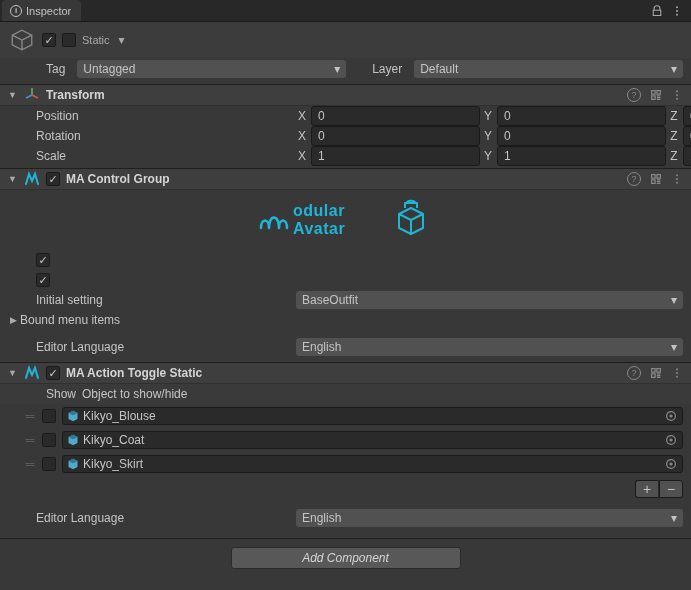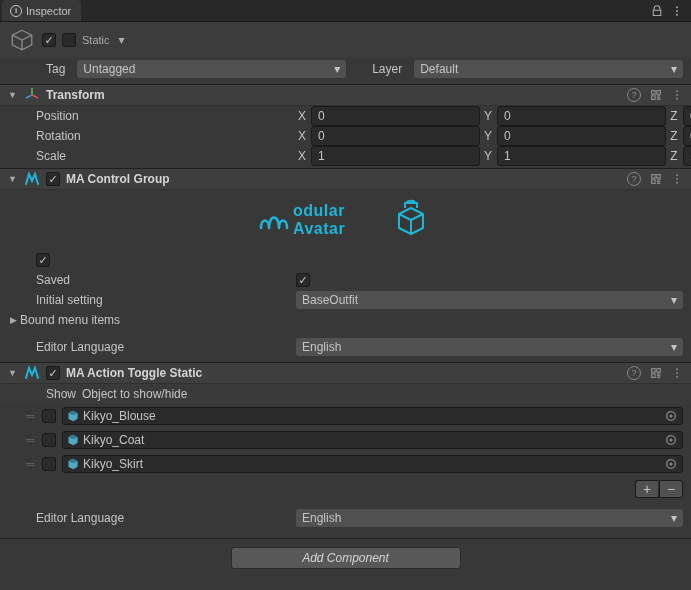--- a/index.html
+++ b/index.html
@@ -458,21 +458,20 @@
       <path d="M142 16 l12 6 l12 -6 M154 22 v14"></path>
       <path d="M148 10 v-5 h12 v5"></path>
       <path d="M150 5 c0 -3 8 -3 8 0"></path>
     </g>
   </svg>
 </div>
 <div class="prop-row">
   <div class="checkbox checked"></div>
 </div>
 <div class="prop-row">
-  <span class="prop-label">Saved</span>
   <div class="checkbox checked"></div>
 </div>
 <div class="prop-row">
   <span class="prop-label">Initial setting</span>
   <div class="dropdown" style="flex:1">
     <span>BaseOutfit</span>
       <span>▾</span>
   </div>
 </div>
 <div class="prop-row" style="padding-left:10px">

